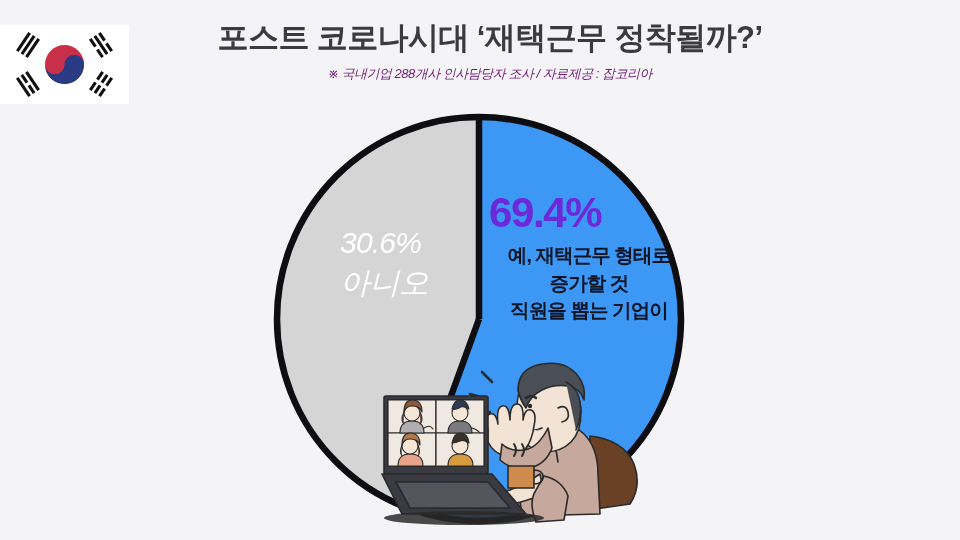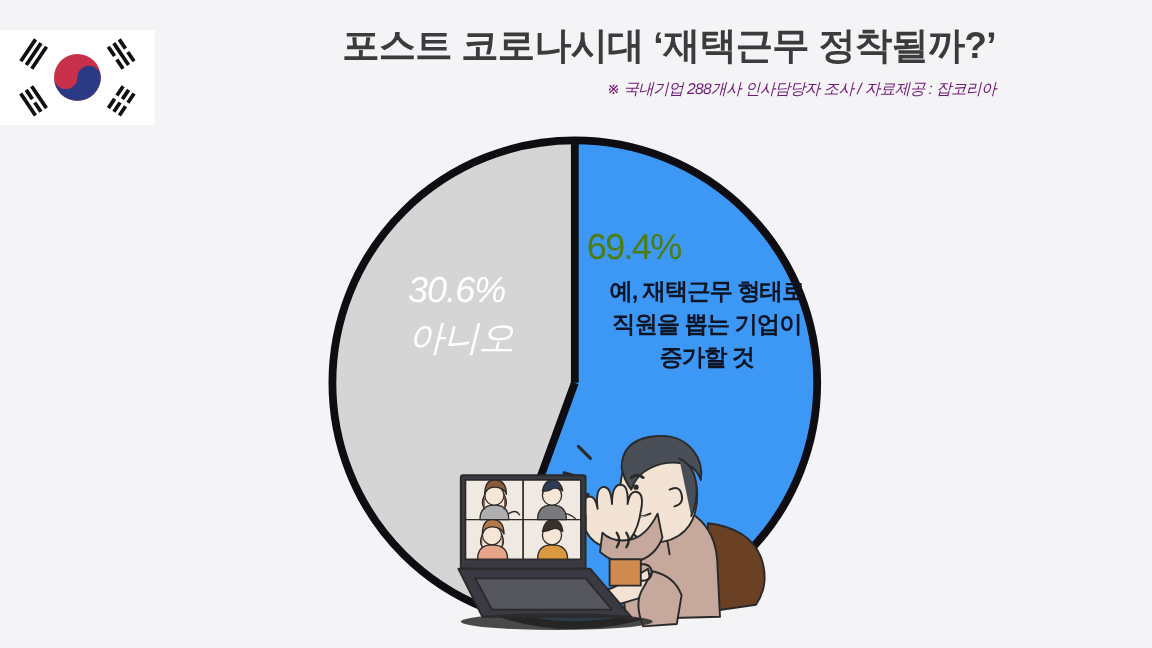--- a/index.html
+++ b/index.html
@@ -25,21 +25,21 @@
     background: #ffffff;
   }
   #flag-badge svg { display: block; width: 129px; height: 79px; }
 
   
   #header {
     position: absolute;
     left: 150px;
     top: 18px;
     width: 680px;
-    text-align: right;
+    text-align: center;
   }
   #page-title {
     font-size: 31px;
     font-weight: bold;
     color: #3b3b3d;
     letter-spacing: -0.6px;
     line-height: 1.28;
     white-space: nowrap;
   }
   #page-subtitle {
@@ -64,23 +64,23 @@
 
   
   .slice-label { position: absolute; }
 
   #label-yes {
     left: 489px;
     top: 192px;
     width: 200px;
   }
   #label-yes .value {
-    font-size: 30px;
-    font-weight: normal;
-    color: #4d7c0f;
+    font-size: 42px;
+    font-weight: bold;
+    color: #6d28d9;
     letter-spacing: -1.4px;
     line-height: 1;
   }
   #label-yes .desc {
     margin-top: 8px;
     font-size: 19.5px;
     font-weight: bold;
     color: #0d1424;
     letter-spacing: -0.9px;
     line-height: 1.42;
@@ -189,22 +189,22 @@
       <path d="M 211 211 L 211 9"></path>
       <path d="M 211 211 L 141.9 400.8"></path>
     </g>
   </svg>
 </div>
 
 <div class="slice-label" id="label-yes">
   <div class="value">69.4%</div>
   <div class="desc">
     <div>예, 재택근무 형태로</div>
+    <div>증가할 것</div>
     <div>직원을 뽑는 기업이</div>
-    <div>증가할 것</div>
   </div>
 </div>
 
 <div class="slice-label" id="label-no">
   <div class="value">30.6%</div>
   <div class="desc">아니오</div>
 </div>
 
 <div id="illustration">
   <svg viewBox="0 0 310 176" xmlns="http://www.w3.org/2000/svg">

